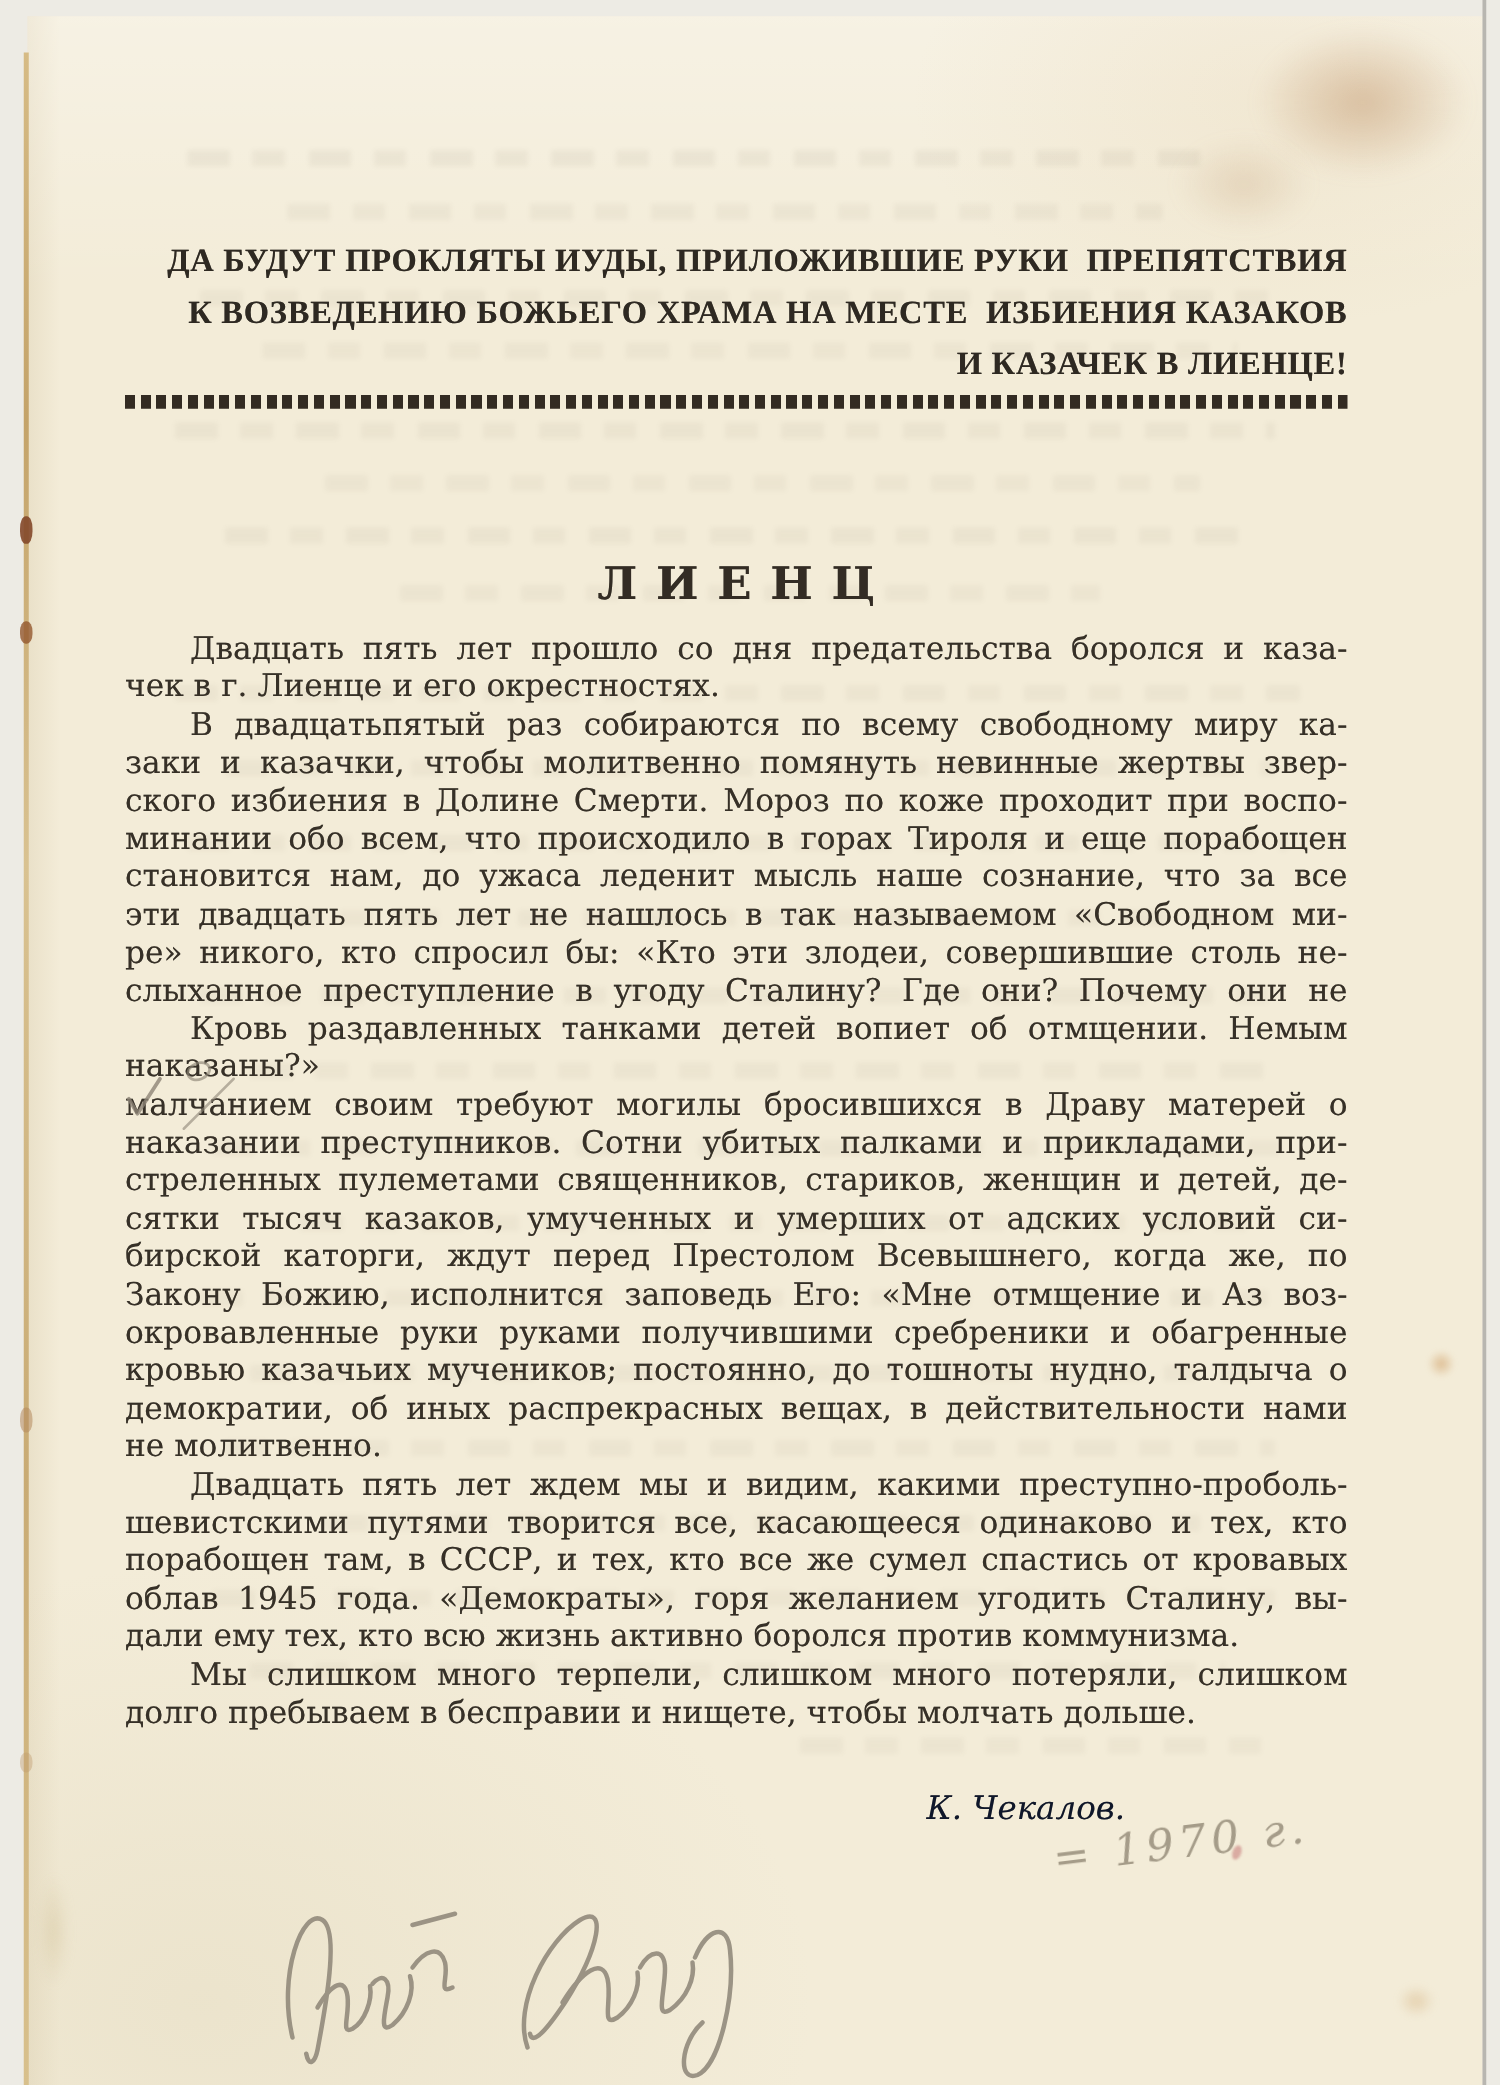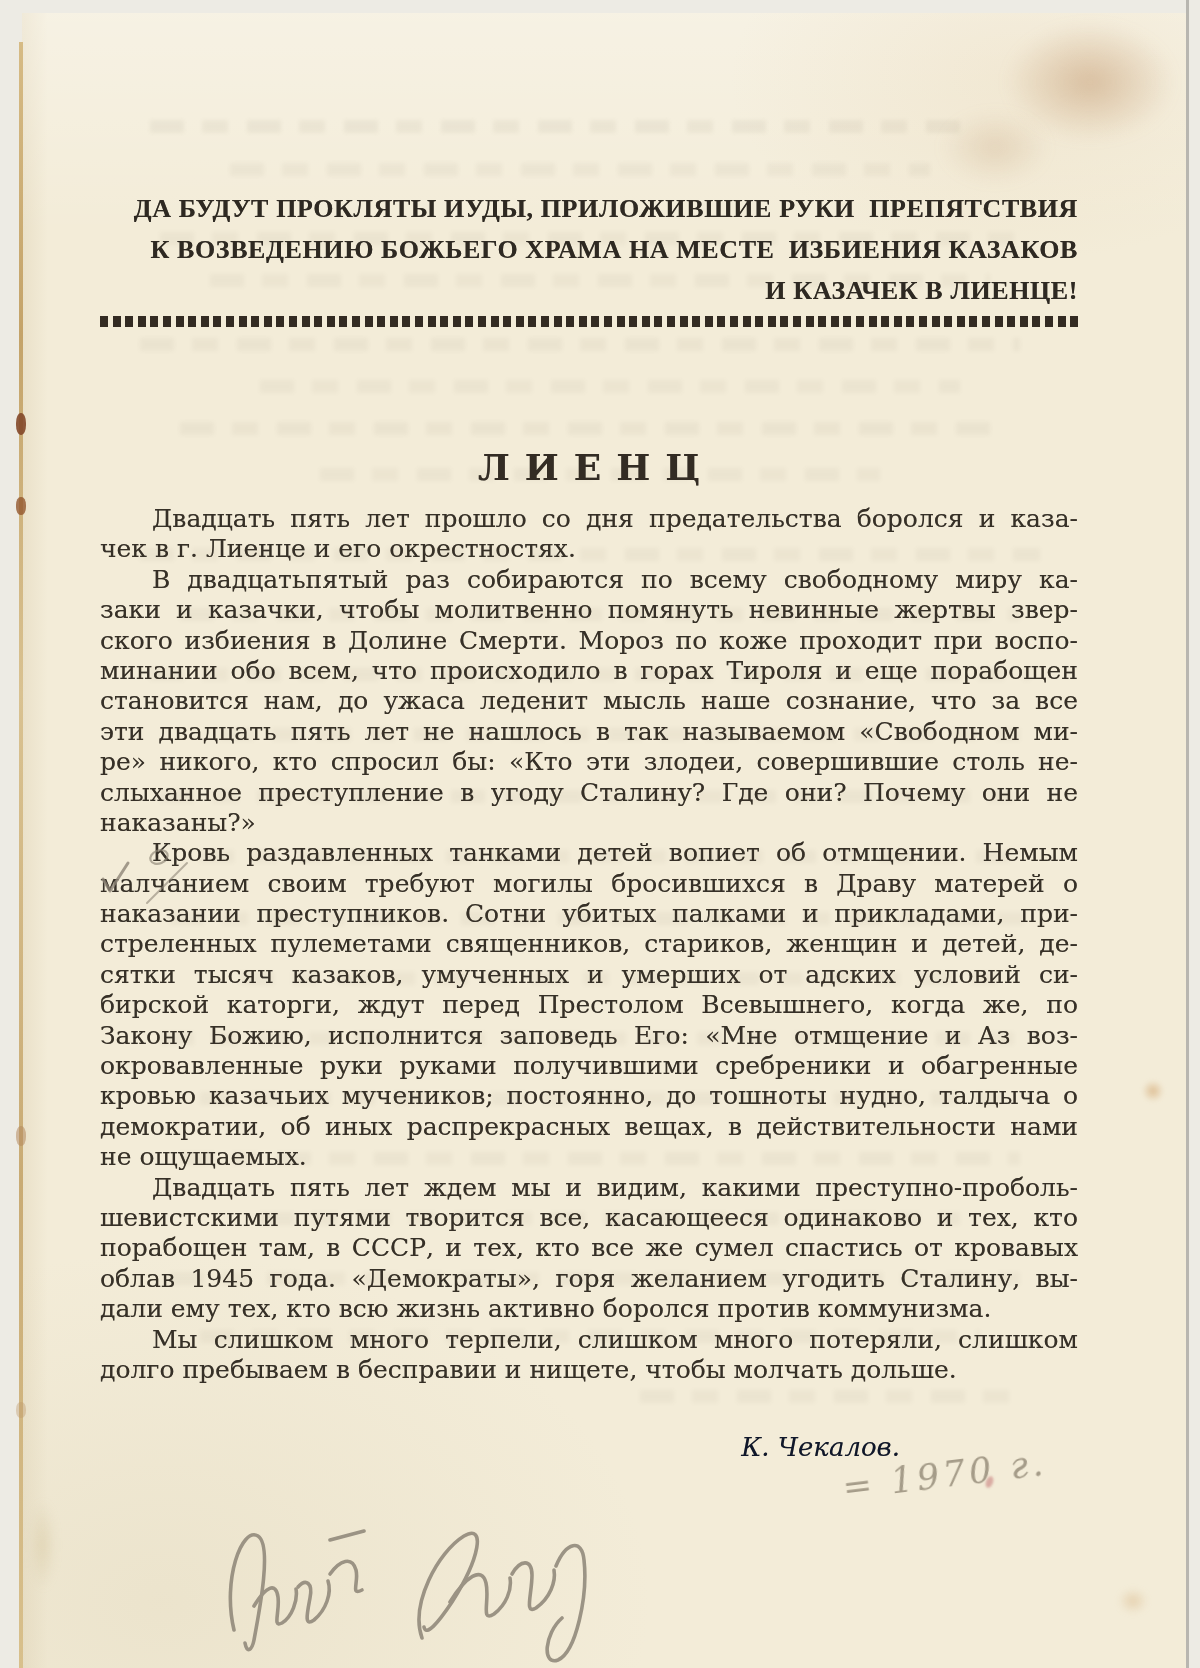--- a/index.html
+++ b/index.html
@@ -116,32 +116,32 @@
       <div class="line first">Двадцать пять лет прошло со дня предательства боролся и каза-</div>
       <div class="line last">чек в г. Лиенце и его окрестностях.</div>
       <div class="line first">В двадцатьпятый раз собираются по всему свободному миру ка-</div>
       <div class="line">заки и казачки, чтобы молитвенно помянуть невинные жертвы звер-</div>
       <div class="line">ского избиения в Долине Смерти. Мороз по коже проходит при воспо-</div>
       <div class="line">минании обо всем, что происходило в горах Тироля и еще порабощен</div>
       <div class="line">становится нам, до ужаса леденит мысль наше сознание, что за все</div>
       <div class="line">эти двадцать пять лет не нашлось в так называемом «Свободном ми-</div>
       <div class="line">ре» никого, кто спросил бы: «Кто эти злодеи, совершившие столь не-</div>
       <div class="line">слыханное преступление в угоду Сталину? Где они? Почему они не</div>
+      <div class="line first">Кровь раздавленных танками детей вопиет об отмщении. Немым</div>
       <div class="line last">наказаны?»</div>
-      <div class="line first">Кровь раздавленных танками детей вопиет об отмщении. Немым</div>
       <div class="line">малчанием своим требуют могилы бросившихся в Драву матерей о</div>
       <div class="line">наказании преступников. Сотни убитых палками и прикладами, при-</div>
       <div class="line">стреленных пулеметами священников, стариков, женщин и детей, де-</div>
       <div class="line">сятки тысяч казаков, умученных и умерших от адских условий си-</div>
       <div class="line">бирской каторги, ждут перед Престолом Всевышнего, когда же, по</div>
       <div class="line">Закону Божию, исполнится заповедь Его: «Мне отмщение и Аз воз-</div>
       <div class="line">окровавленные руки руками получившими сребреники и обагренные</div>
       <div class="line">кровью казачьих мучеников; постоянно, до тошноты нудно, талдыча о</div>
       <div class="line">демократии, об иных распрекрасных вещах, в действительности нами</div>
-      <div class="line last">не ощущаемых.</div>
+      <div class="line last">не молитвенно.</div>
       <div class="line first">Двадцать пять лет ждем мы и видим, какими преступно-проболь-</div>
       <div class="line">шевистскими путями творится все, касающееся одинаково и тех, кто</div>
       <div class="line">порабощен там, в СССР, и тех, кто все же сумел спастись от кровавых</div>
       <div class="line">облав 1945 года. «Демократы», горя желанием угодить Сталину, вы-</div>
       <div class="line last">дали ему тех, кто всю жизнь активно боролся против коммунизма.</div>
       <div class="line first">Мы слишком много терпели, слишком много потеряли, слишком</div>
       <div class="line last">долго пребываем в бесправии и нищете, чтобы молчать дольше.</div>
     </main>
   <div class="byline">К. Чекалов.</div>
 

